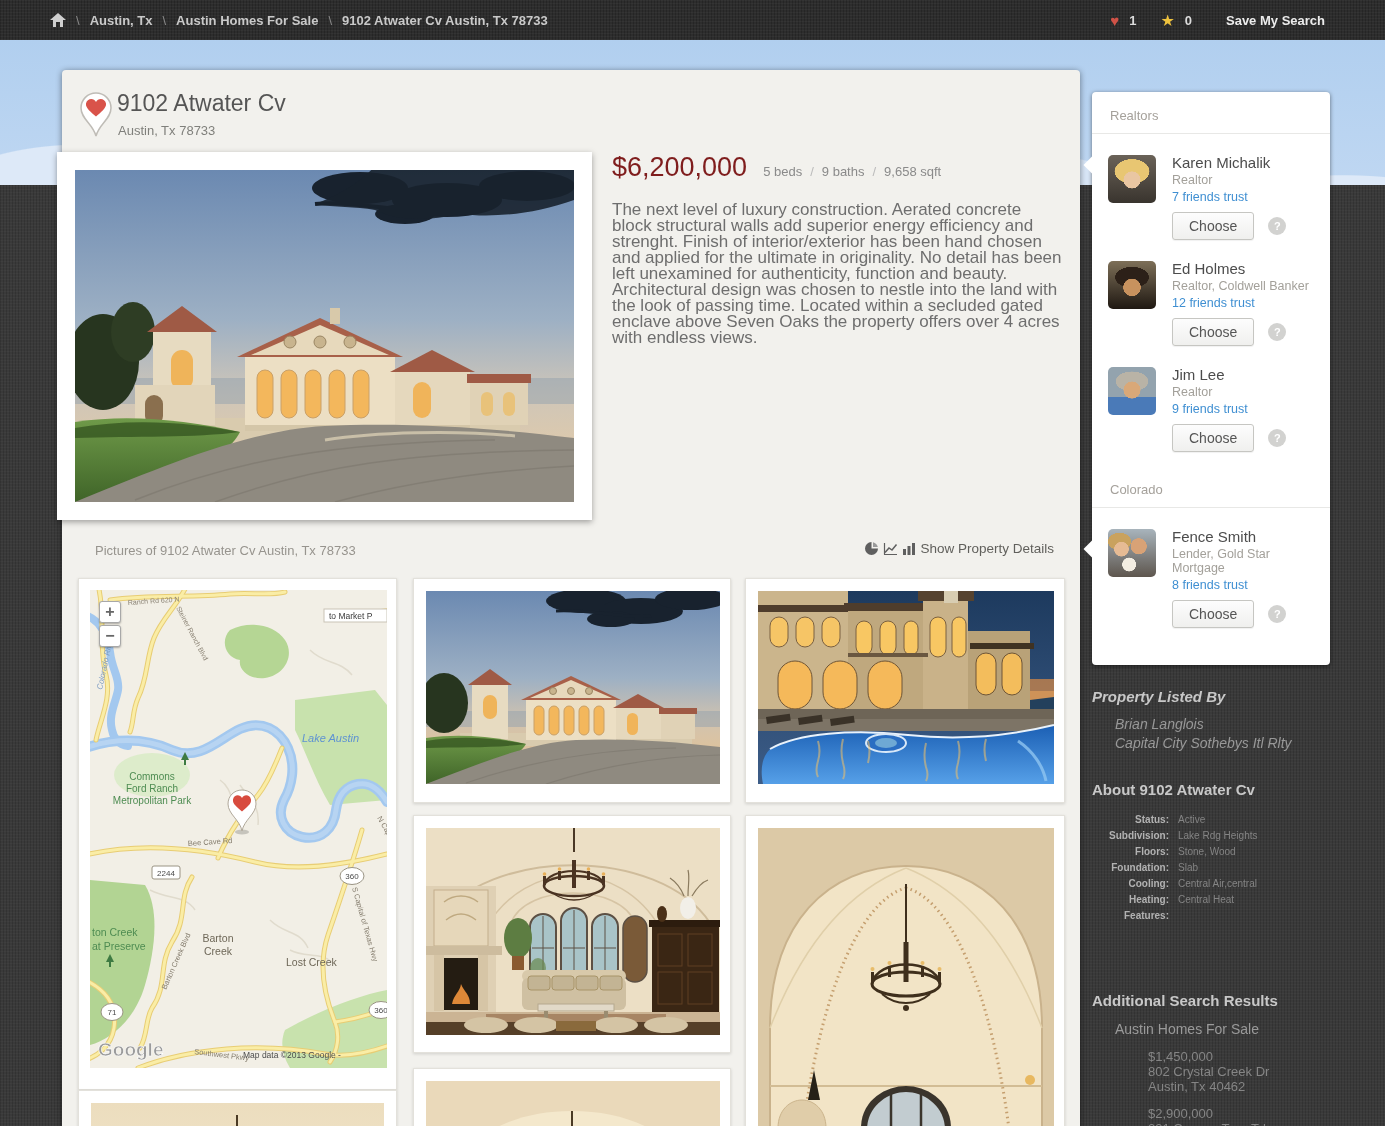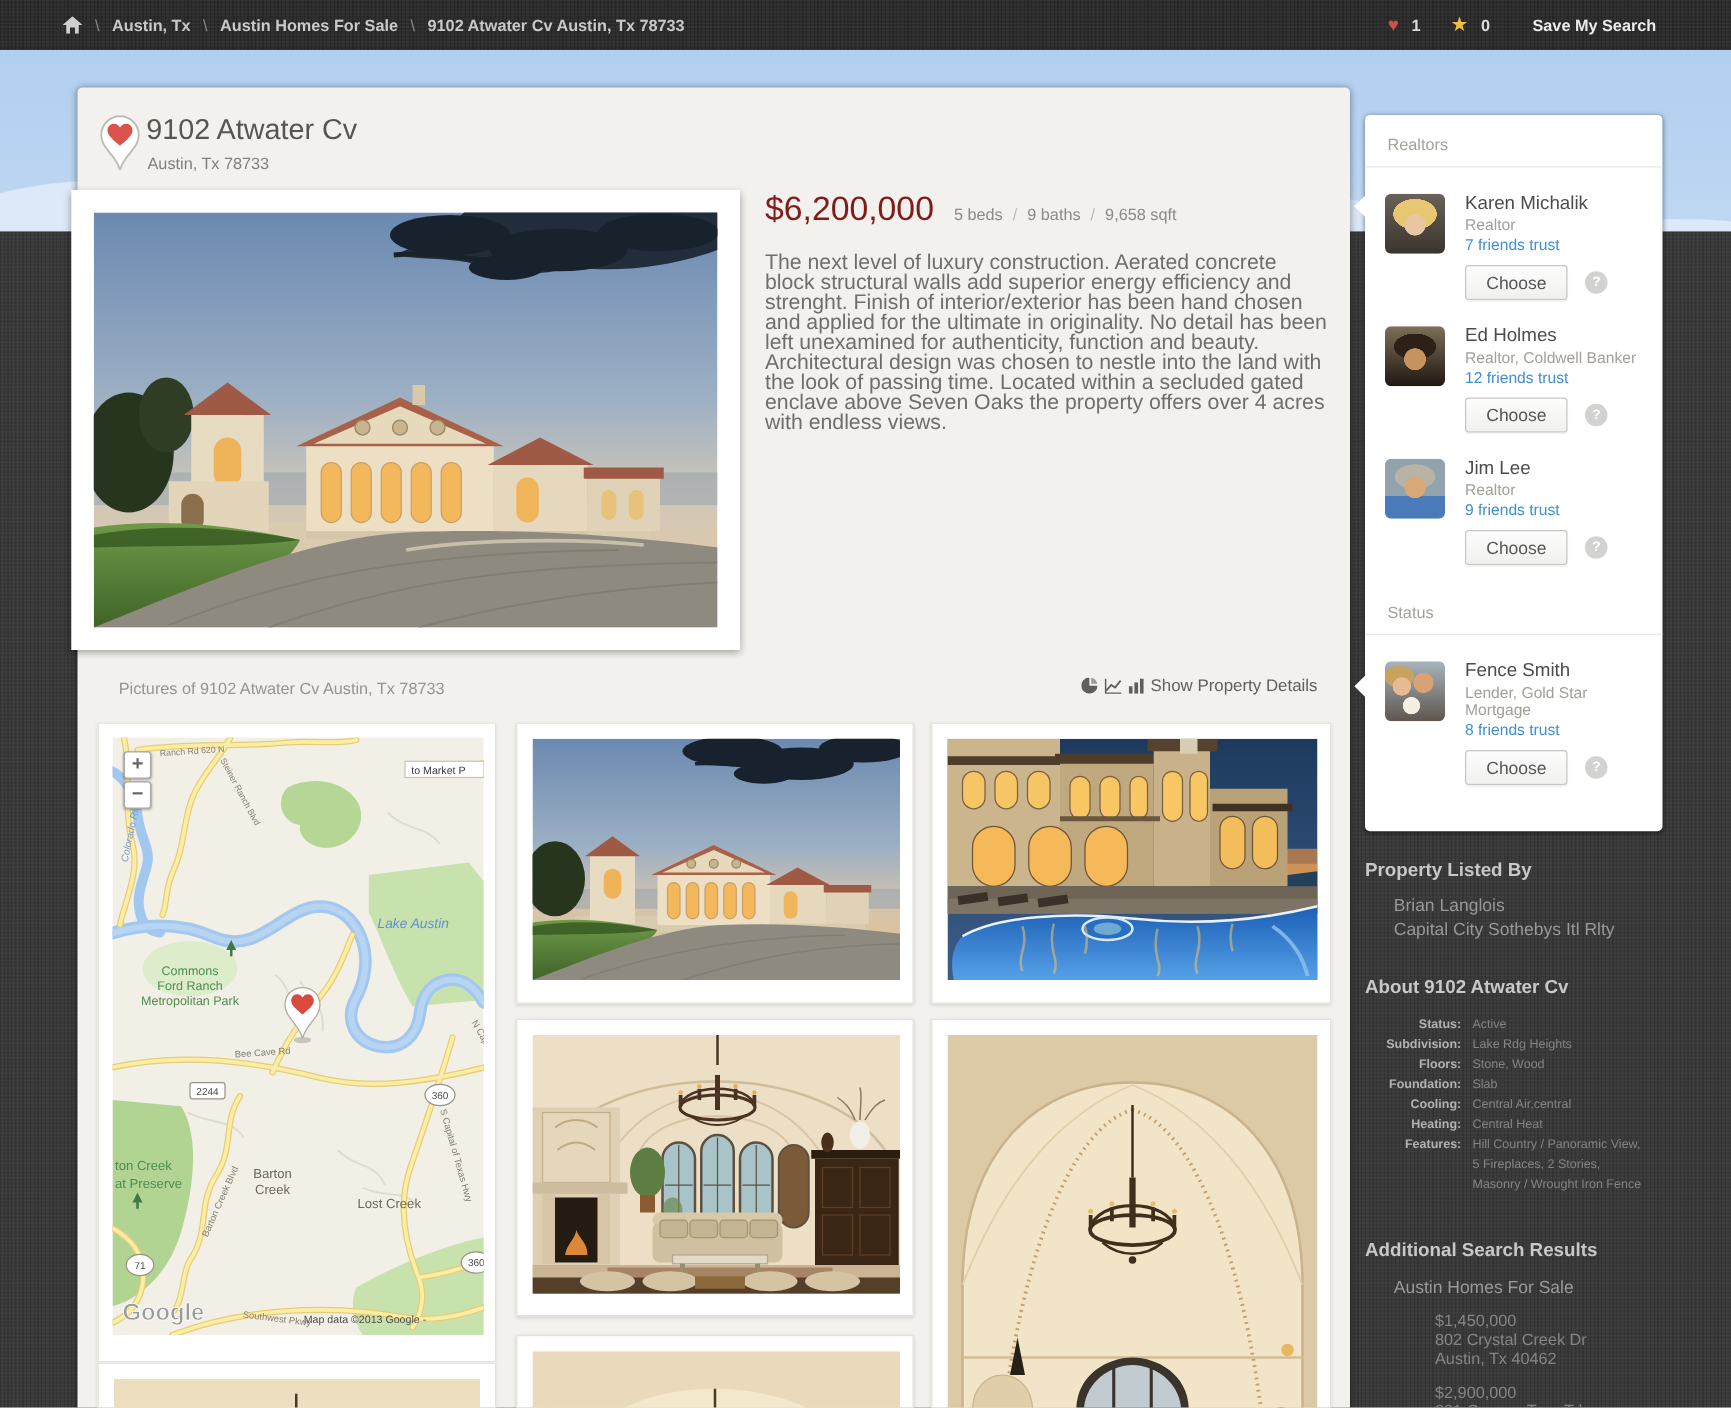--- a/index.html
+++ b/index.html
@@ -704,37 +704,37 @@
       <div class="agent-name">Jim Lee</div>
       <div class="agent-role">Realtor</div>
       <a class="agent-trust">9 friends trust</a>
       <div class="agent-actions">
         <button class="choose-btn">Choose</button>
         <span class="help-icon">?</span>
       </div>
     </div>
   </div>
 
-  <h2 class="side-heading lenders-heading">Status</h2>
+  <h2 class="side-heading lenders-heading">Colorado</h2>
 
   <div class="agent">
     <div class="avatar av-jeremy"></div>
     <div class="agent-info">
       <div class="agent-name">Fence Smith</div>
       <div class="agent-role">Lender, Gold Star Mortgage</div>
       <a class="agent-trust">8 friends trust</a>
       <div class="agent-actions">
         <button class="choose-btn">Choose</button>
         <span class="help-icon">?</span>
       </div>
     </div>
   </div>
 </div>
 
-<div class="dark-block" style="top:688px;">
+<div class="dark-block" style="top:688px;font-style:italic;">
   <div class="dark-heading">Property Listed By</div>
   <div class="listed-lines">
     <div>Brian Langlois</div>
     <div>Capital City Sothebys Itl Rlty</div>
   </div>
 </div>
 
 <div class="dark-block" style="top:781px;">
   <div class="dark-heading">About 9102 Atwater Cv</div>
   <div class="about-rows">
@@ -757,21 +757,20 @@
     <div class="about-row">
       <span class="about-label">Cooling:</span>
       <span class="about-value">Central Air,central</span>
     </div>
     <div class="about-row">
       <span class="about-label">Heating:</span>
       <span class="about-value">Central Heat</span>
     </div>
     <div class="about-row">
       <span class="about-label">Features:</span>
-      <span class="about-value">Hill Country / Panoramic View, 5 Fireplaces, 2 Stories, Masonry / Wrought Iron Fence</span>
     </div>
   </div>
 </div>
 
 <div class="dark-block" style="top:992px;">
   <div class="dark-heading">Additional Search Results</div>
   <div class="results-group">Austin Homes For Sale</div>
   <div class="listing">
     <div>$1,450,000</div>
     <div>802 Crystal Creek Dr</div>

